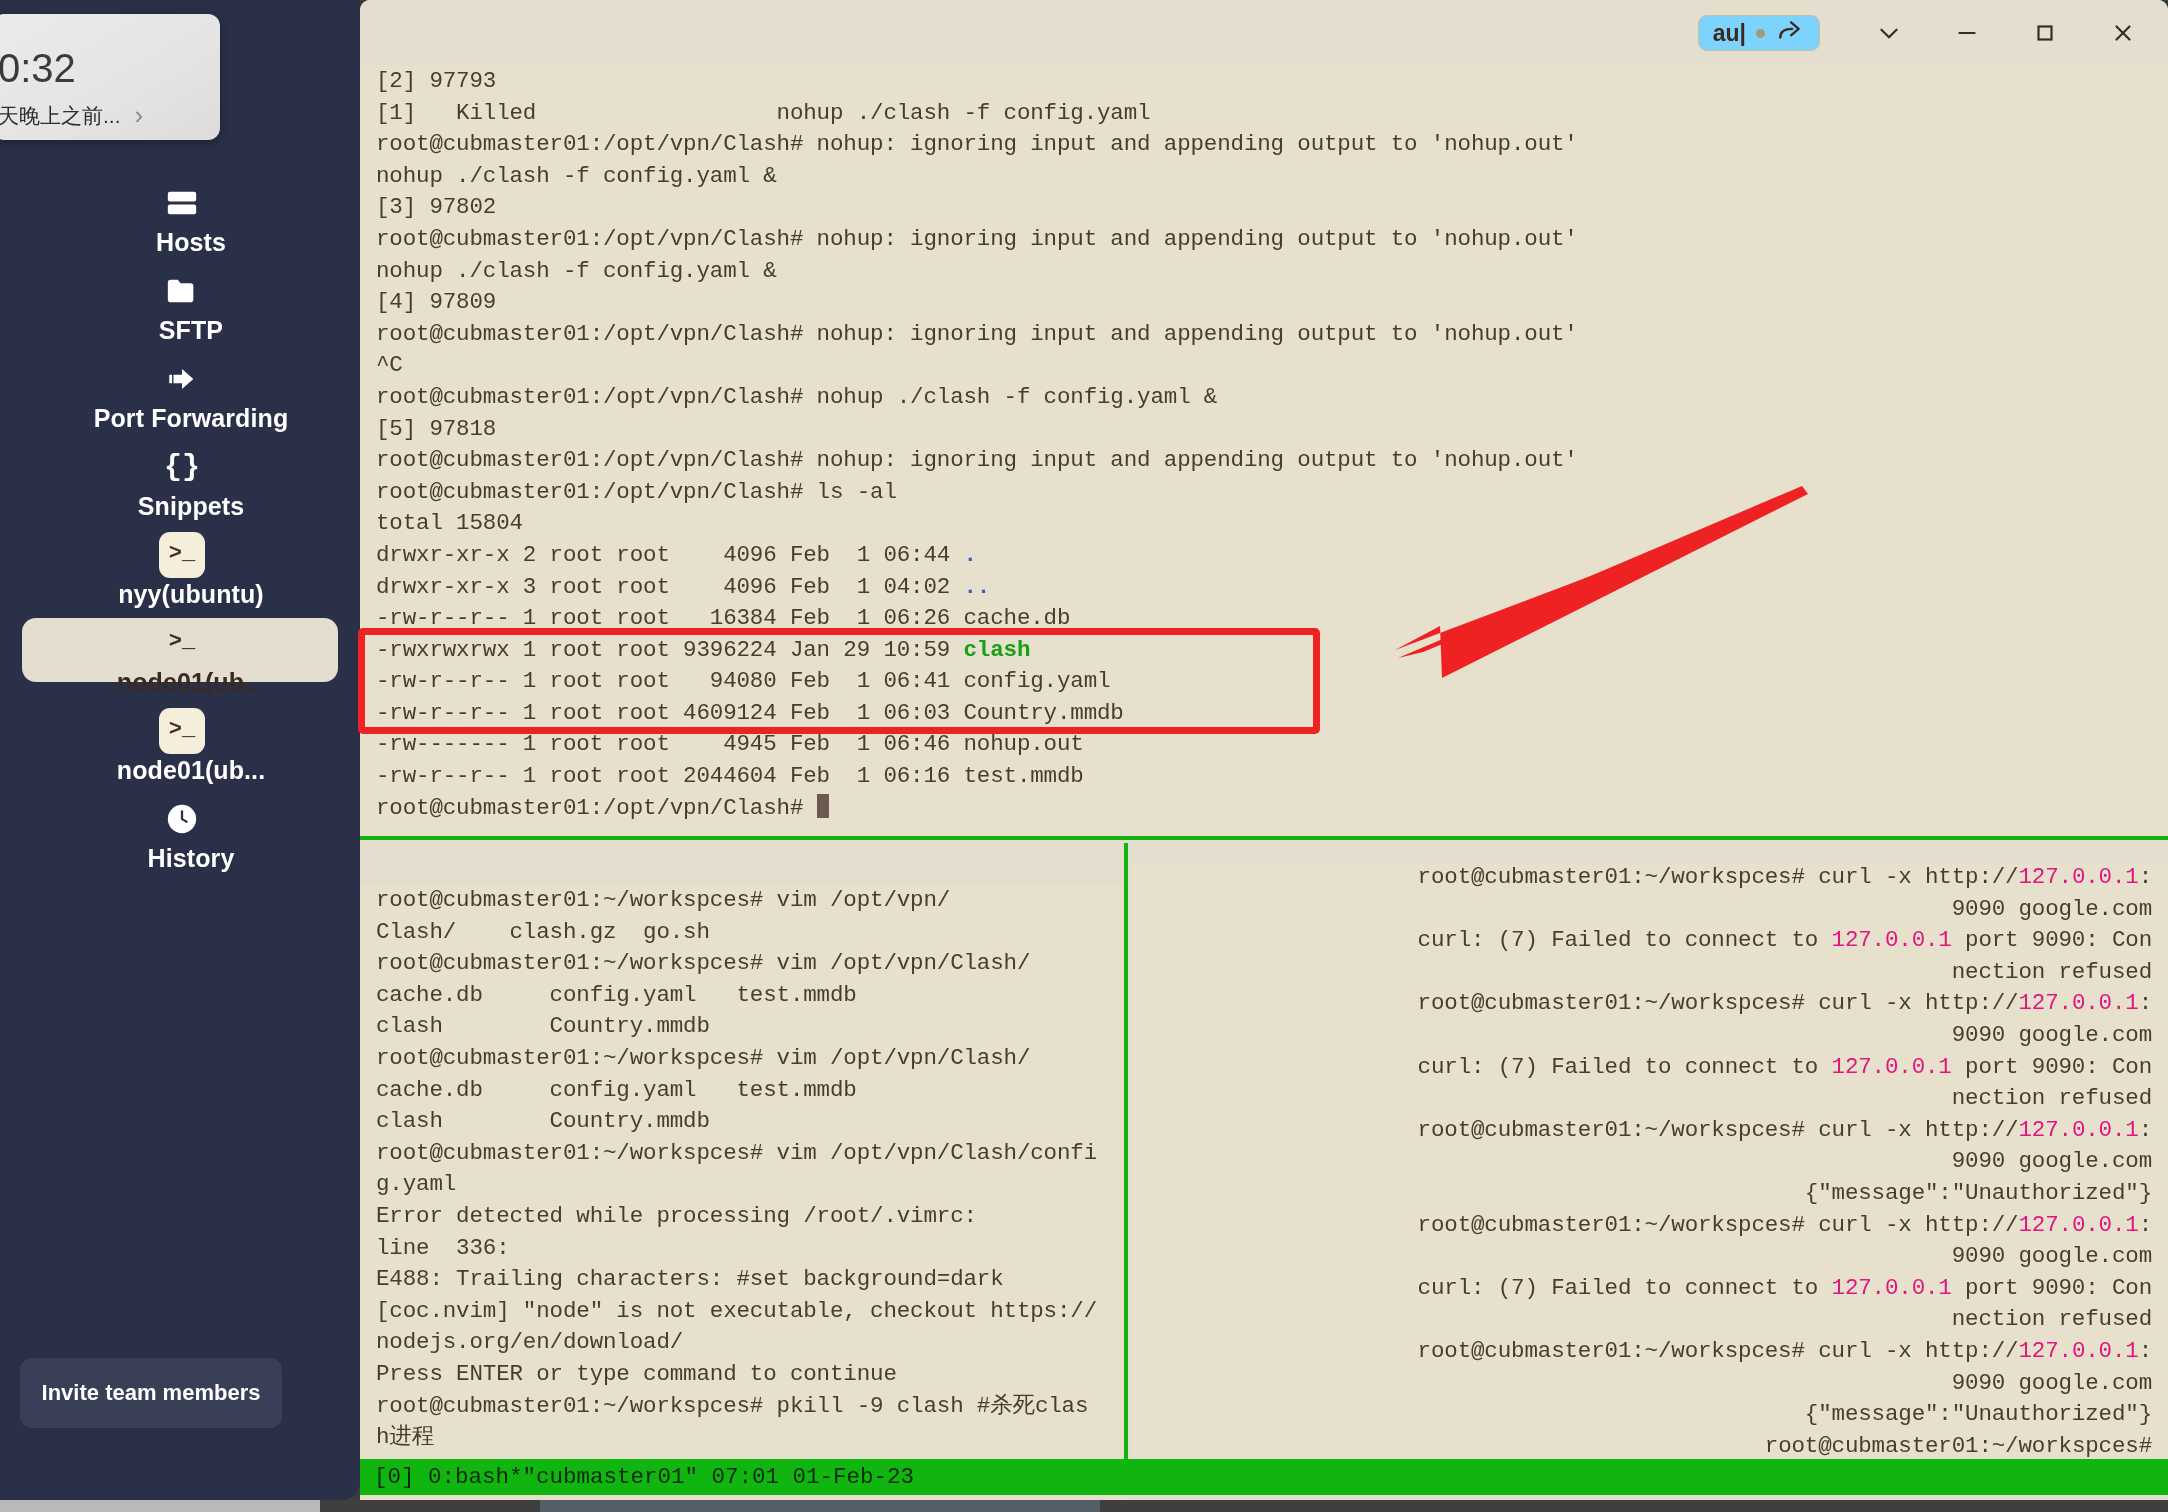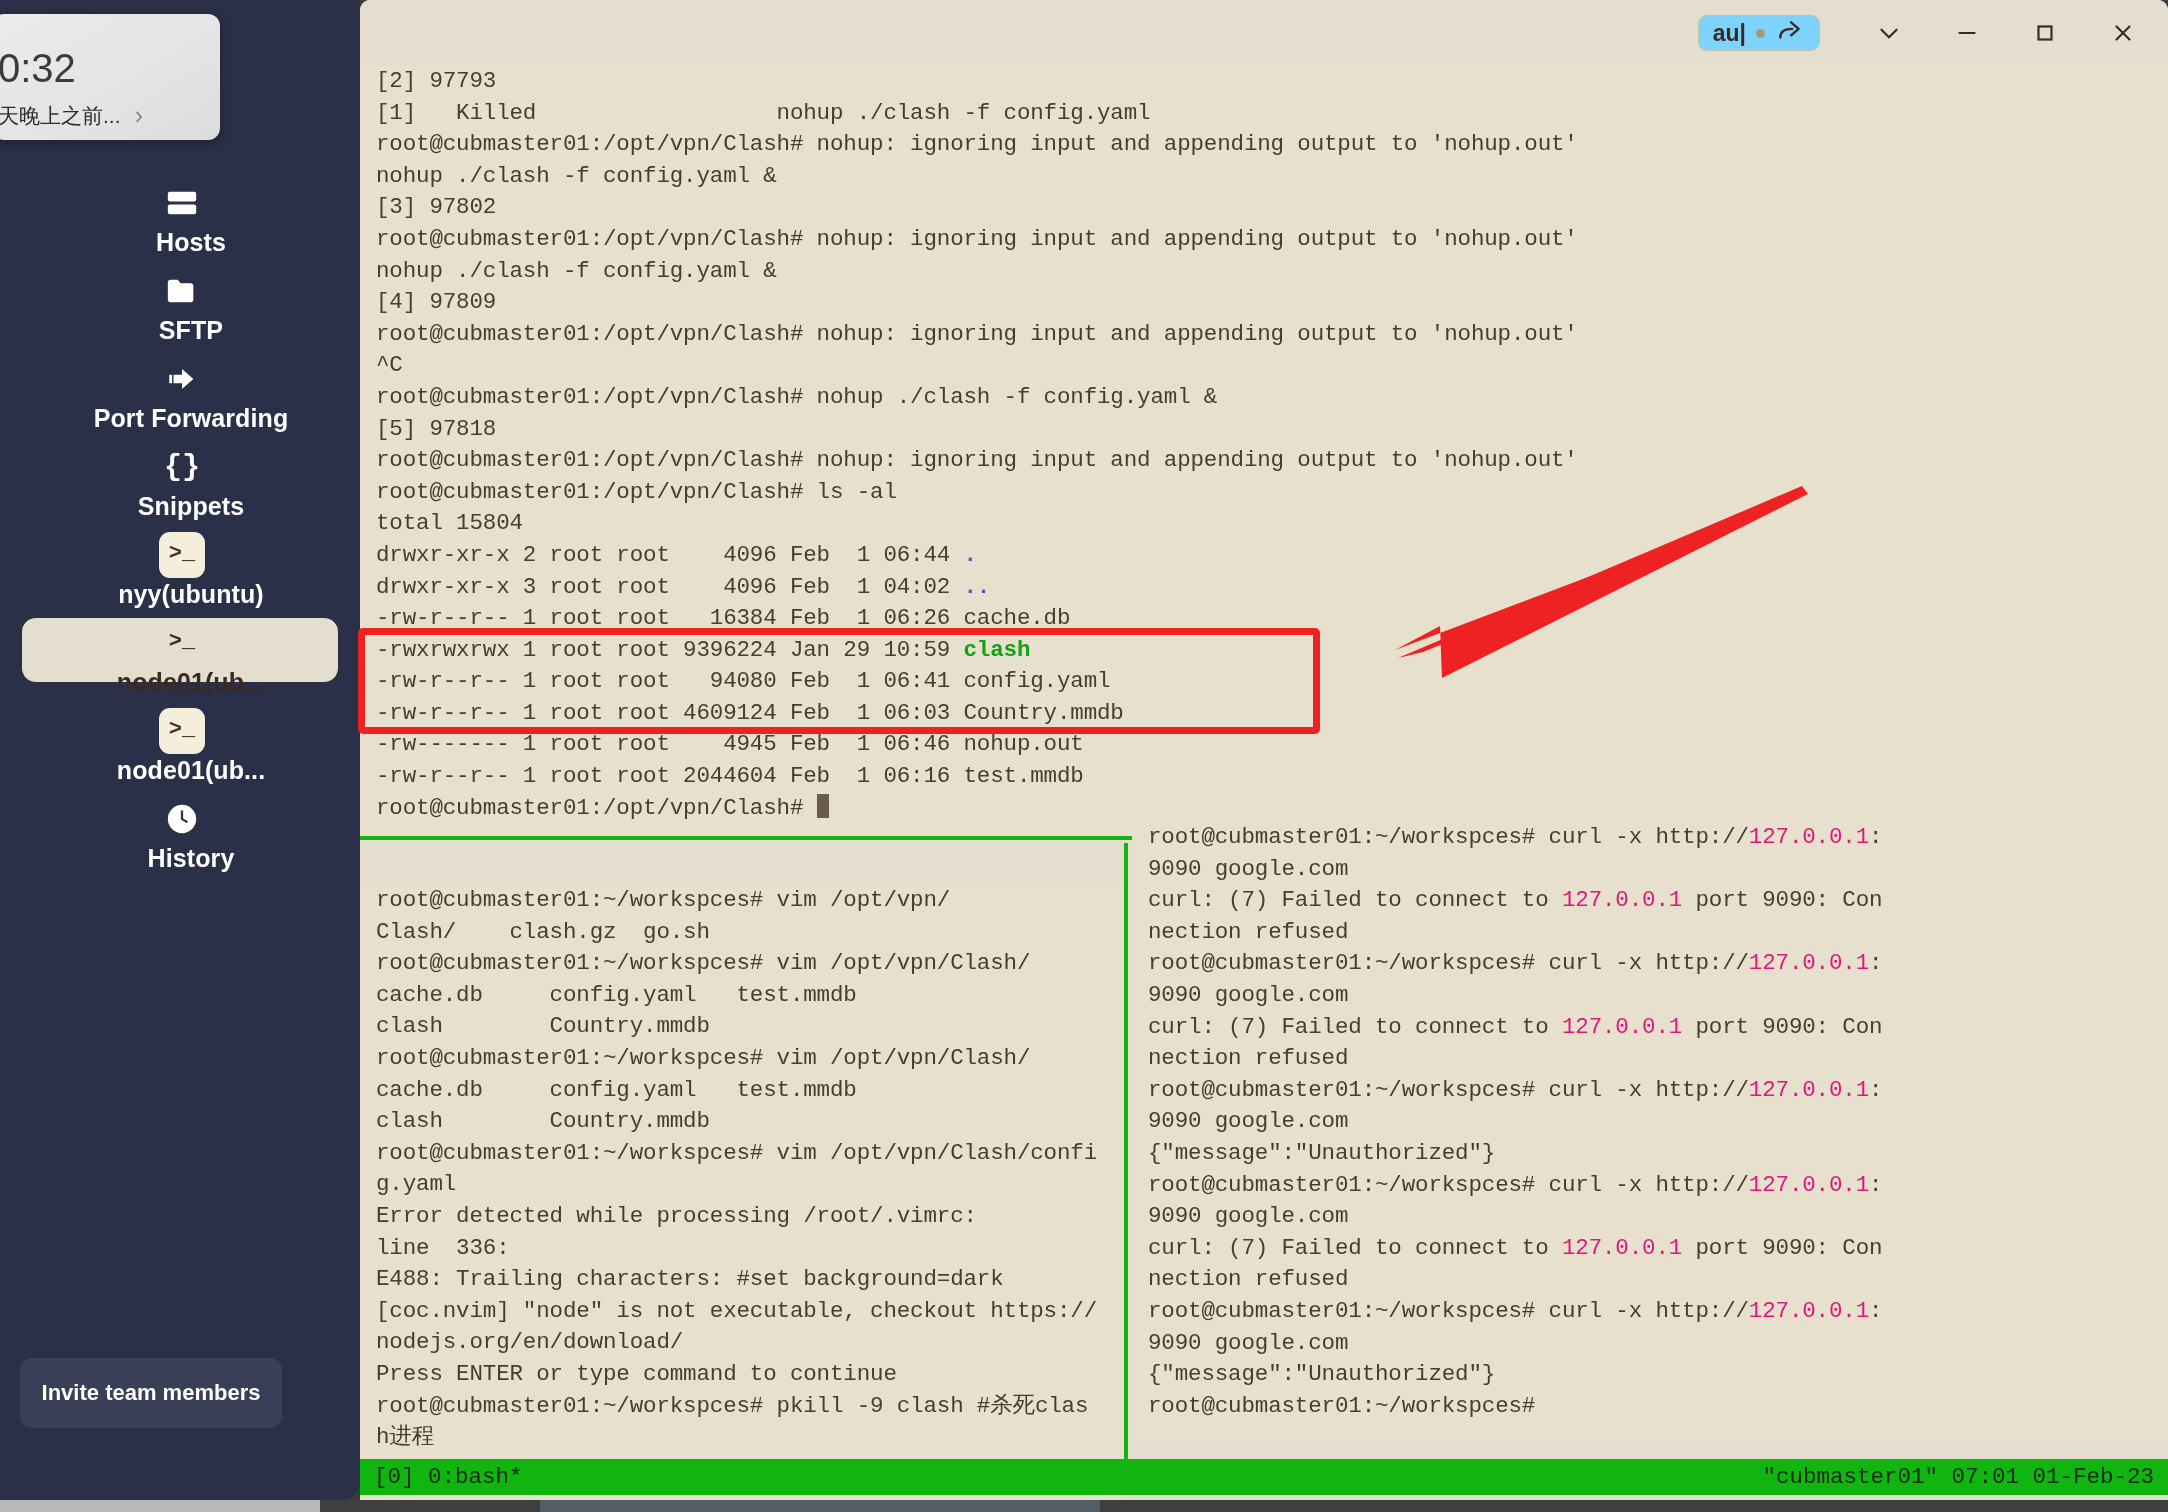--- a/index.html
+++ b/index.html
@@ -114,38 +114,38 @@
   .pane {
     position: absolute; background: #e6e0cd;
     font-family: "Liberation Mono", "DejaVu Sans Mono", monospace;
     font-size: 22.5px; line-height: 31.6px; color: #4a3b31;
     white-space: pre; overflow: hidden; letter-spacing: -0.15px;
   }
   #pane-top   { left: 0;    top: 66px;  width: 2152px; height: 770px; padding: 0 16px; }
   #hdiv { position: absolute; left: 0; top: 836px; width: 1808px; height: 4px; background: #11b411; }
   #pane-bl    { left: 0;    top: 843px; width: 764px;  height: 616px; padding: 0 16px; margin-top: 42px; }
   #vdiv { position: absolute; left: 764px; top: 843px; width: 4px; height: 616px; background: #11b411; }
-  #pane-br    { left: 772px; top: 822px; width: 1036px; height: 616px; padding: 0 16px; }
+  #pane-br    { left: 772px; top: 862px; width: 1036px; height: 616px; padding: 0 16px; text-align: right; }
 
   .g  { color: #16a016; font-weight: bold; }  
   .b  { color: #3b5bd6; font-weight: bold; }  
   .m  { color: #e0157f; }                     
 
   .cursor {
     display: inline-block; width: 12px; height: 24px;
     background: #6b5a4e; vertical-align: -4px;
   }
 
   
   #statusbar {
     position: absolute; left: 0; top: 1459px; width: 1808px; height: 36px;
     background: #10b510; color: #0d2b0d;
     font-family: "Liberation Mono","DejaVu Sans Mono", monospace;
     font-size: 22.5px; display: flex; align-items: center;
-    justify-content: space-between; padding: 0 14px; white-space: pre;
+    justify-content: flex-start; padding: 0 14px; white-space: pre;
   }
 
   
   #redbox {
     position: absolute; left: 358px; top: 628px; width: 962px; height: 106px;
     border: 7px solid #ee2222; border-radius: 5px;
     pointer-events: none; z-index: 30;
   }
   #arrow { position: absolute; left: 1290px; top: 480px; width: 560px; height: 230px; z-index: 30; }
 

